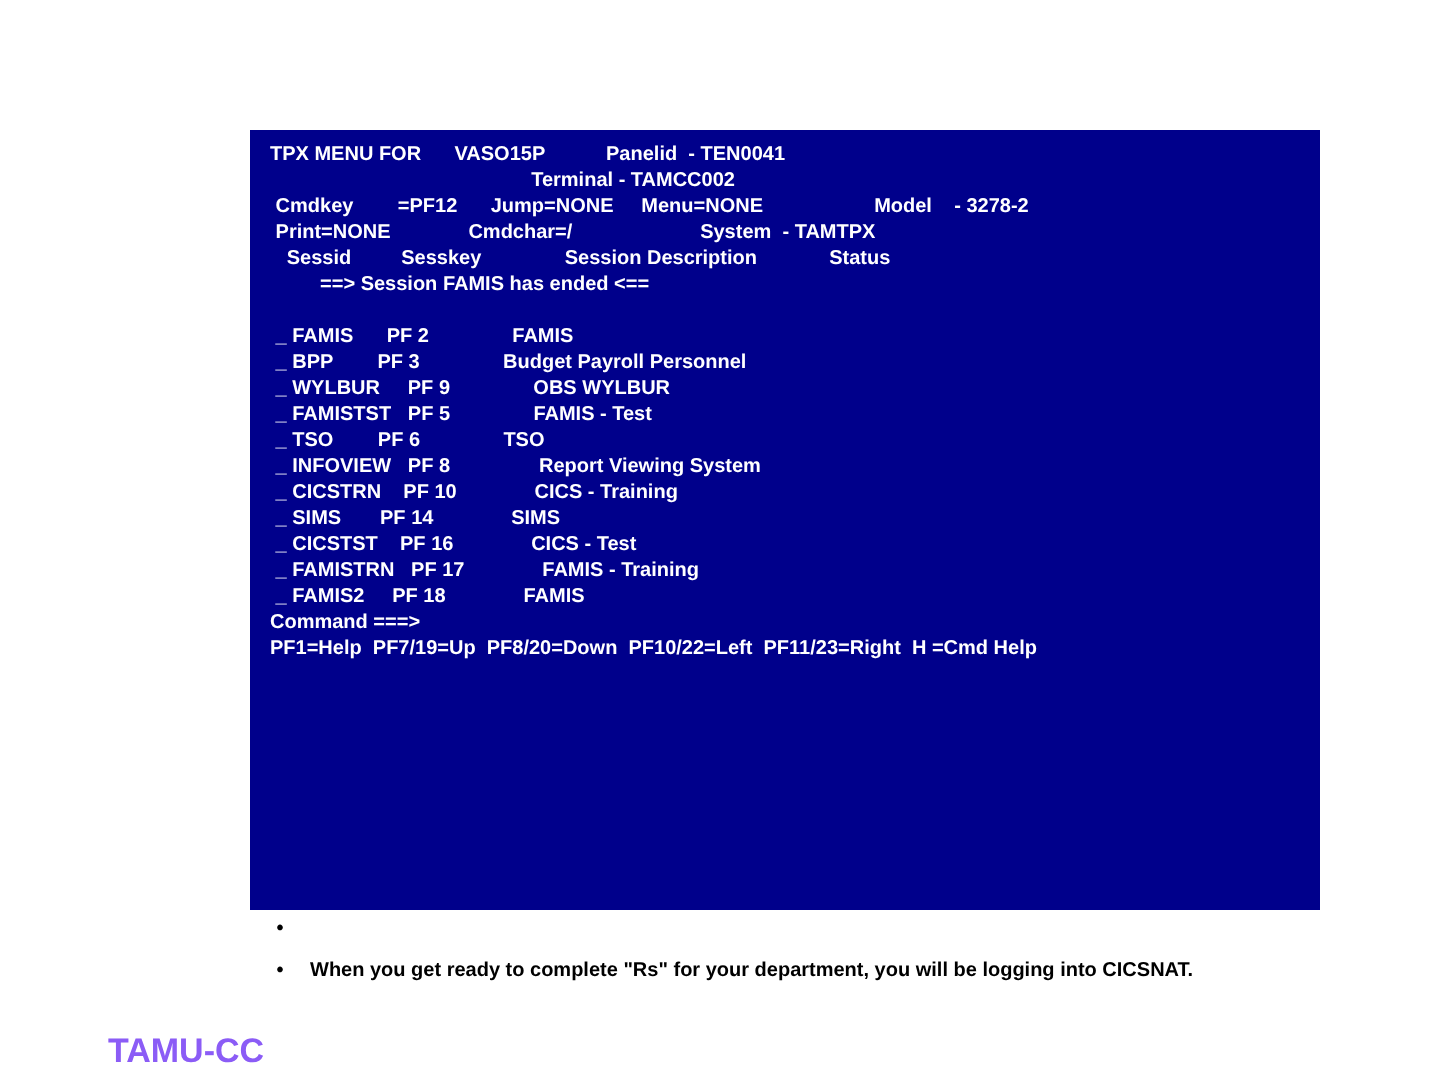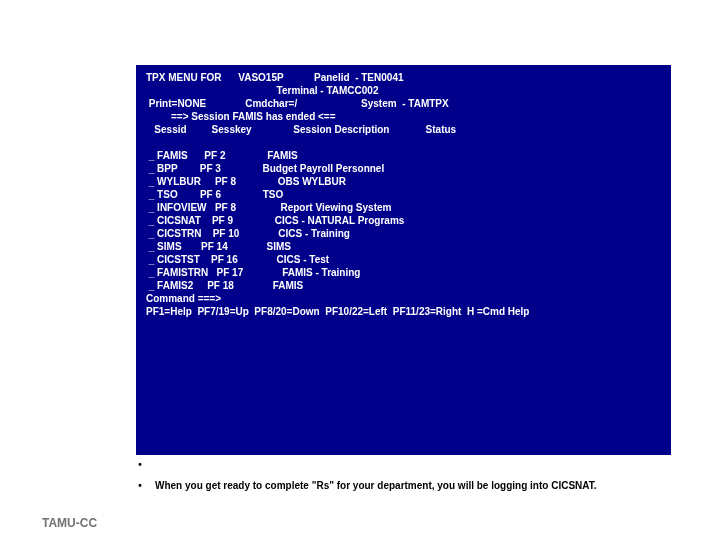--- a/index.html
+++ b/index.html
@@ -1,19 +1,19 @@
 <!DOCTYPE html>
 <html><head>
 <meta charset="utf-8">
 <style>
   * { margin: 0; padding: 0; box-sizing: border-box; }
   body { width: 720px; height: 540px; background: #fff; font-family: Arial, sans-serif; position: relative; }
   .terminal {
     position: absolute;
-    left: 136px; top: 65px;
+    left: 125px; top: 65px;
     width: 535px; height: 390px;
     background: #00008B;
     color: #fff;
     font-family: Arial, sans-serif;
     font-weight: bold;
     font-size: 10px;
     padding: 6px 10px;
     line-height: 1.3;
     overflow: hidden;
   }
@@ -25,43 +25,44 @@
     font-size: 10px;
     font-weight: bold;
     color: #000;
     line-height: 1.3;
   }
   .instructions ul { list-style: none; }
   .instructions li { display: flex; margin-bottom: 8px; }
   .instructions .bullet { width: 30px; flex-shrink: 0; text-align: center; }
   .footer {
     position: absolute;
-    left: 42px; top: 516px;
+    left: 54px; top: 516px;
     font-weight: bold;
-    font-size: 12px;
-    color: #737373;
+    font-size: 17px;
+    color: #8b5cf6;
   }
 </style>
 </head>
 <body>
 
 <div class="terminal">
   <div class="row"><span>TPX MENU FOR</span>      <span>VASO15P</span>           <span>Panelid</span>  <span>- TEN0041</span></div>
   <div class="row">                                               <span>Terminal</span> <span>- TAMCC002</span></div>
+  <div class="row"> <span>Cmdkey</span>        <span>=PF12</span>      <span>Jump=NONE</span>     <span>Menu=NONE</span>                    <span>Model</span>    <span>- 3278-2</span></div>
   <div class="row"> <span>Print=NONE</span>              <span>Cmdchar=/</span>                       <span>System</span>  <span>- TAMTPX</span></div>
+  <div class="row">   <span>Sessid</span>         <span>Sesskey</span>               <span>Session Description</span>             <span>Status</span></div>
   <div class="row">         <span>==&gt; Session FAMIS has ended &lt;==</span></div>
-  <div class="row">   <span>Sessid</span>         <span>Sesskey</span>               <span>Session Description</span>             <span>Status</span></div>
   <div class="row"> </div>
   <div id="session-rows">
       <div class="row"> _ FAMIS      PF 2               FAMIS</div>
       <div class="row"> _ BPP        PF 3               Budget Payroll Personnel</div>
-      <div class="row"> _ WYLBUR     PF 8               OBS WYLBUR</div>
+      <div class="row"> _ WYLBUR     PF 9               OBS WYLBUR</div>
+      <div class="row"> _ FAMISTST   PF 5               FAMIS - Test</div>
       <div class="row"> _ TSO        PF 6               TSO</div>
       <div class="row"> _ INFOVIEW   PF 8                Report Viewing System</div>
-      <div class="row"> _ CICSNAT    PF 9               CICS - NATURAL Programs</div>
       <div class="row"> _ CICSTRN    PF 10              CICS - Training</div>
       <div class="row"> _ SIMS       PF 14              SIMS</div>
       <div class="row"> _ CICSTST    PF 16              CICS - Test</div>
       <div class="row"> _ FAMISTRN   PF 17              FAMIS - Training</div>
       <div class="row"> _ FAMIS2     PF 18              FAMIS</div>
     </div>
   <div class="row"><span>Command ===&gt;</span></div>
   <div class="row">PF1=Help  PF7/19=Up  PF8/20=Down  PF10/22=Left  PF11/23=Right  H =Cmd Help</div>
 </div>
 

